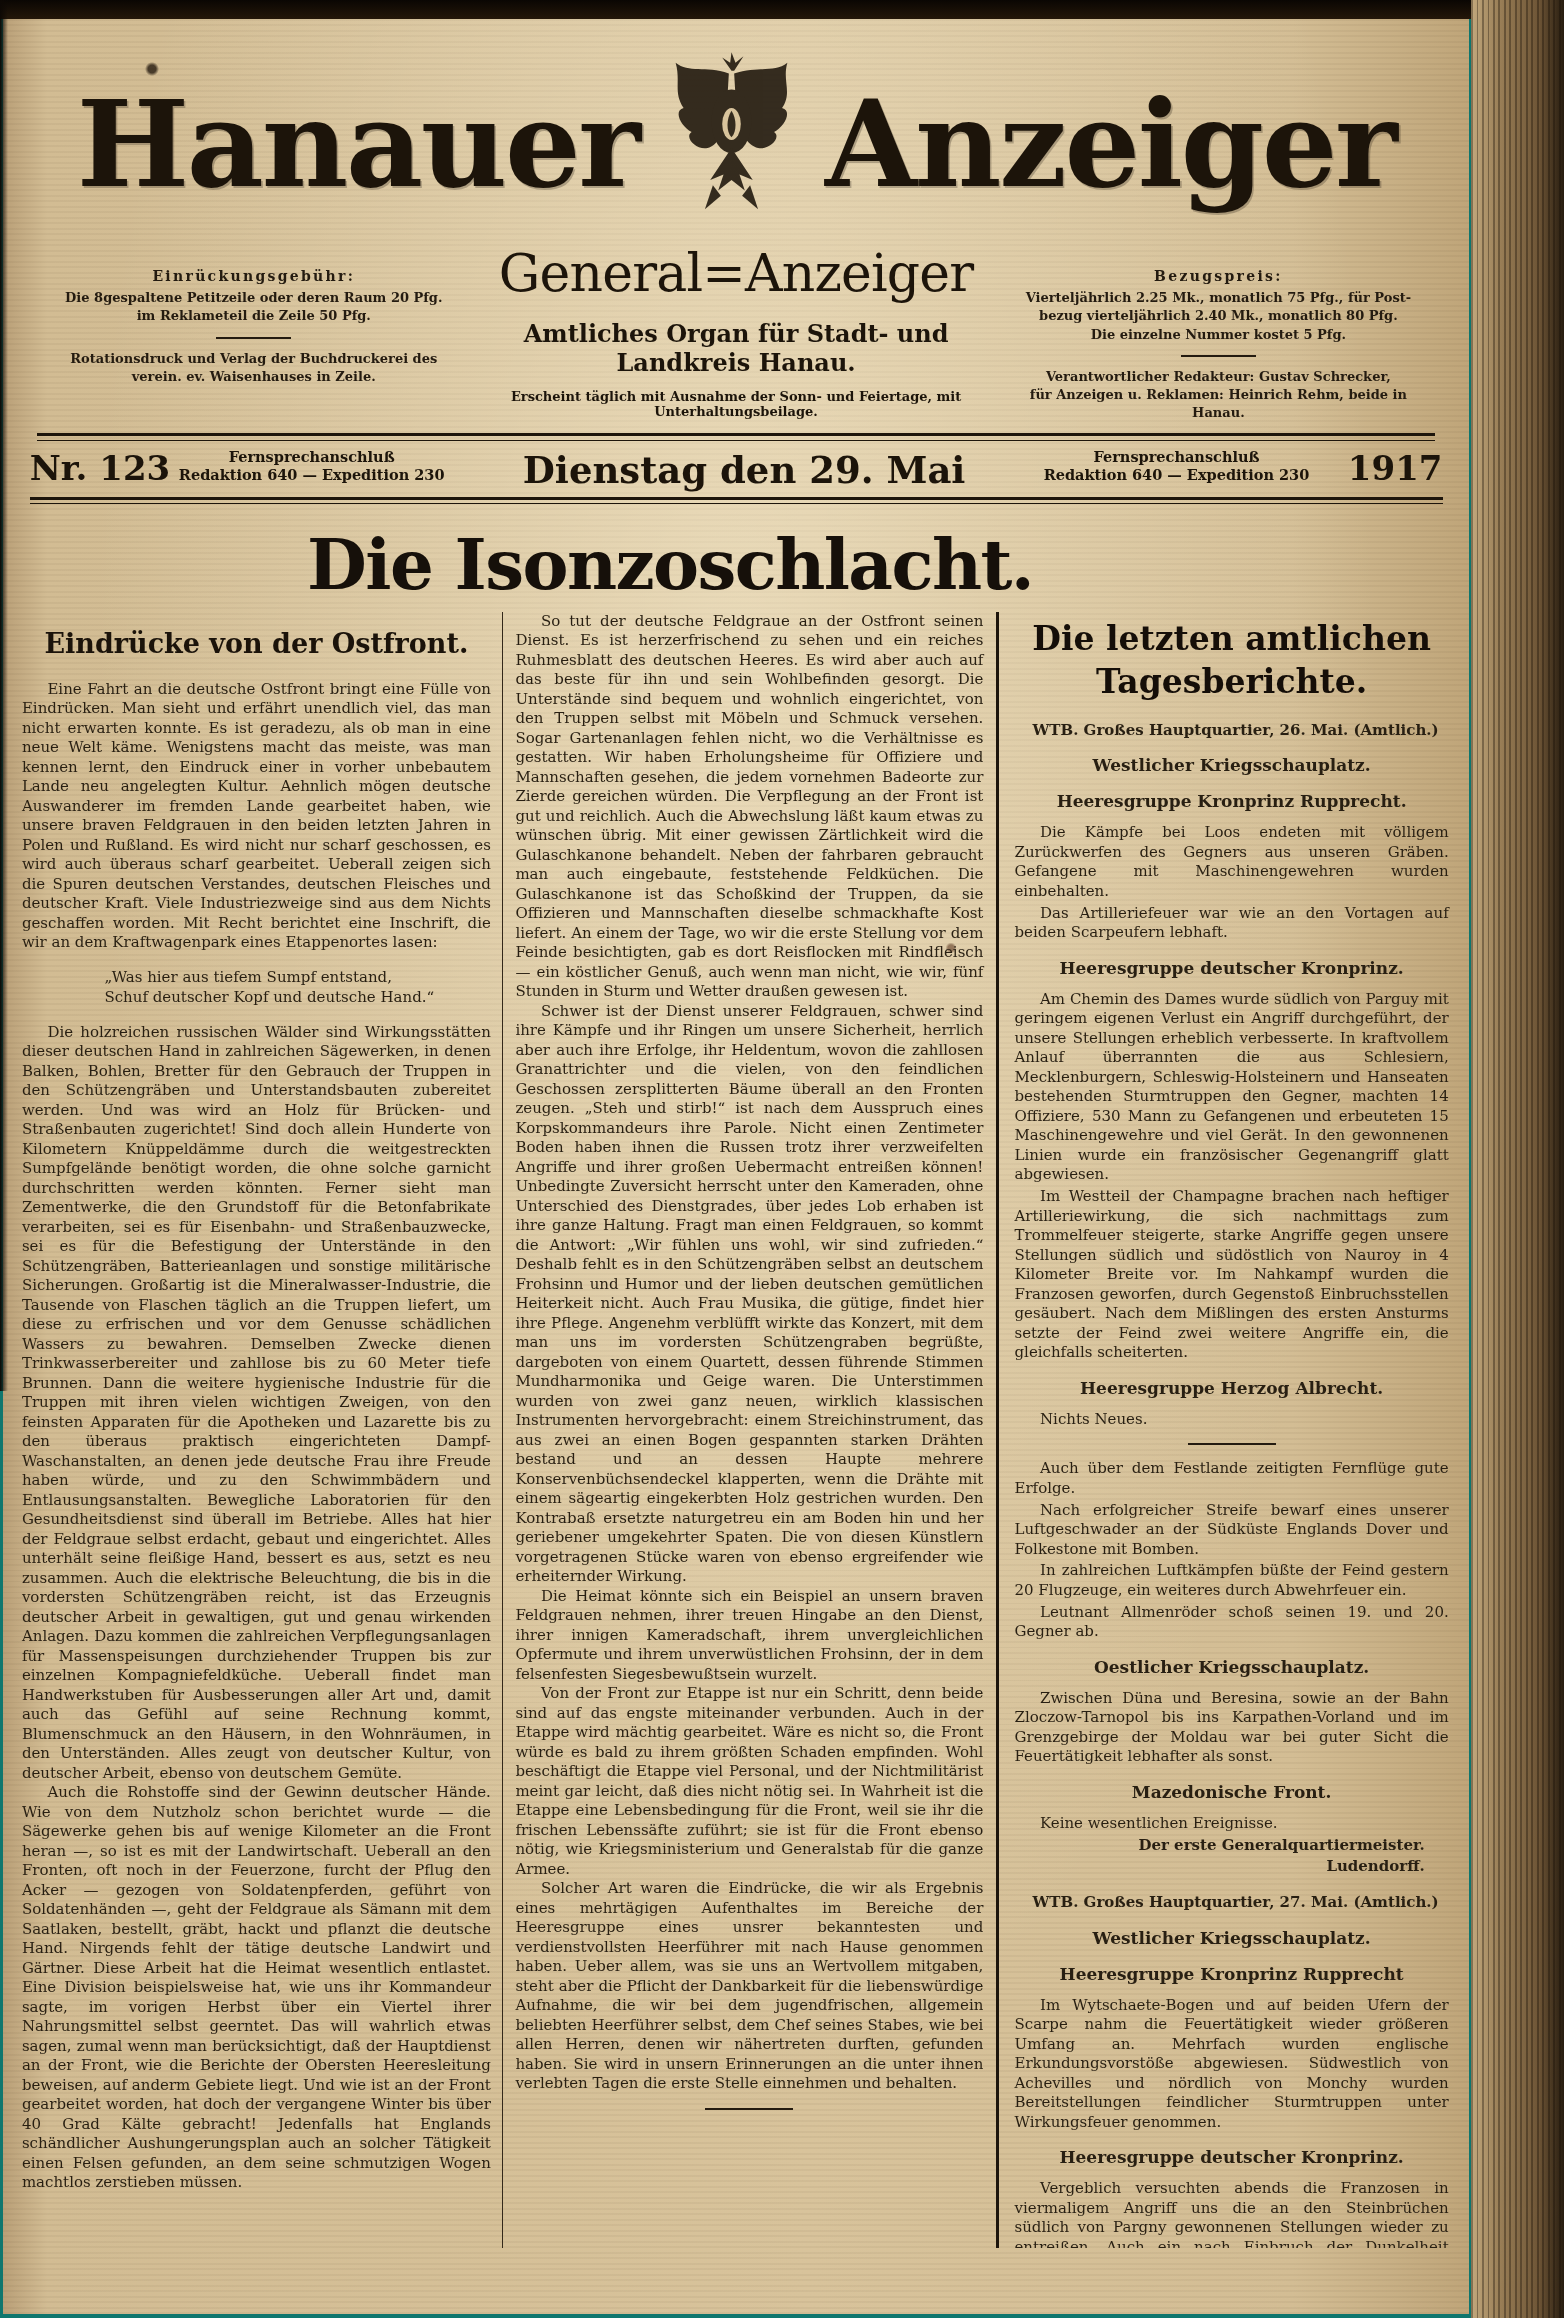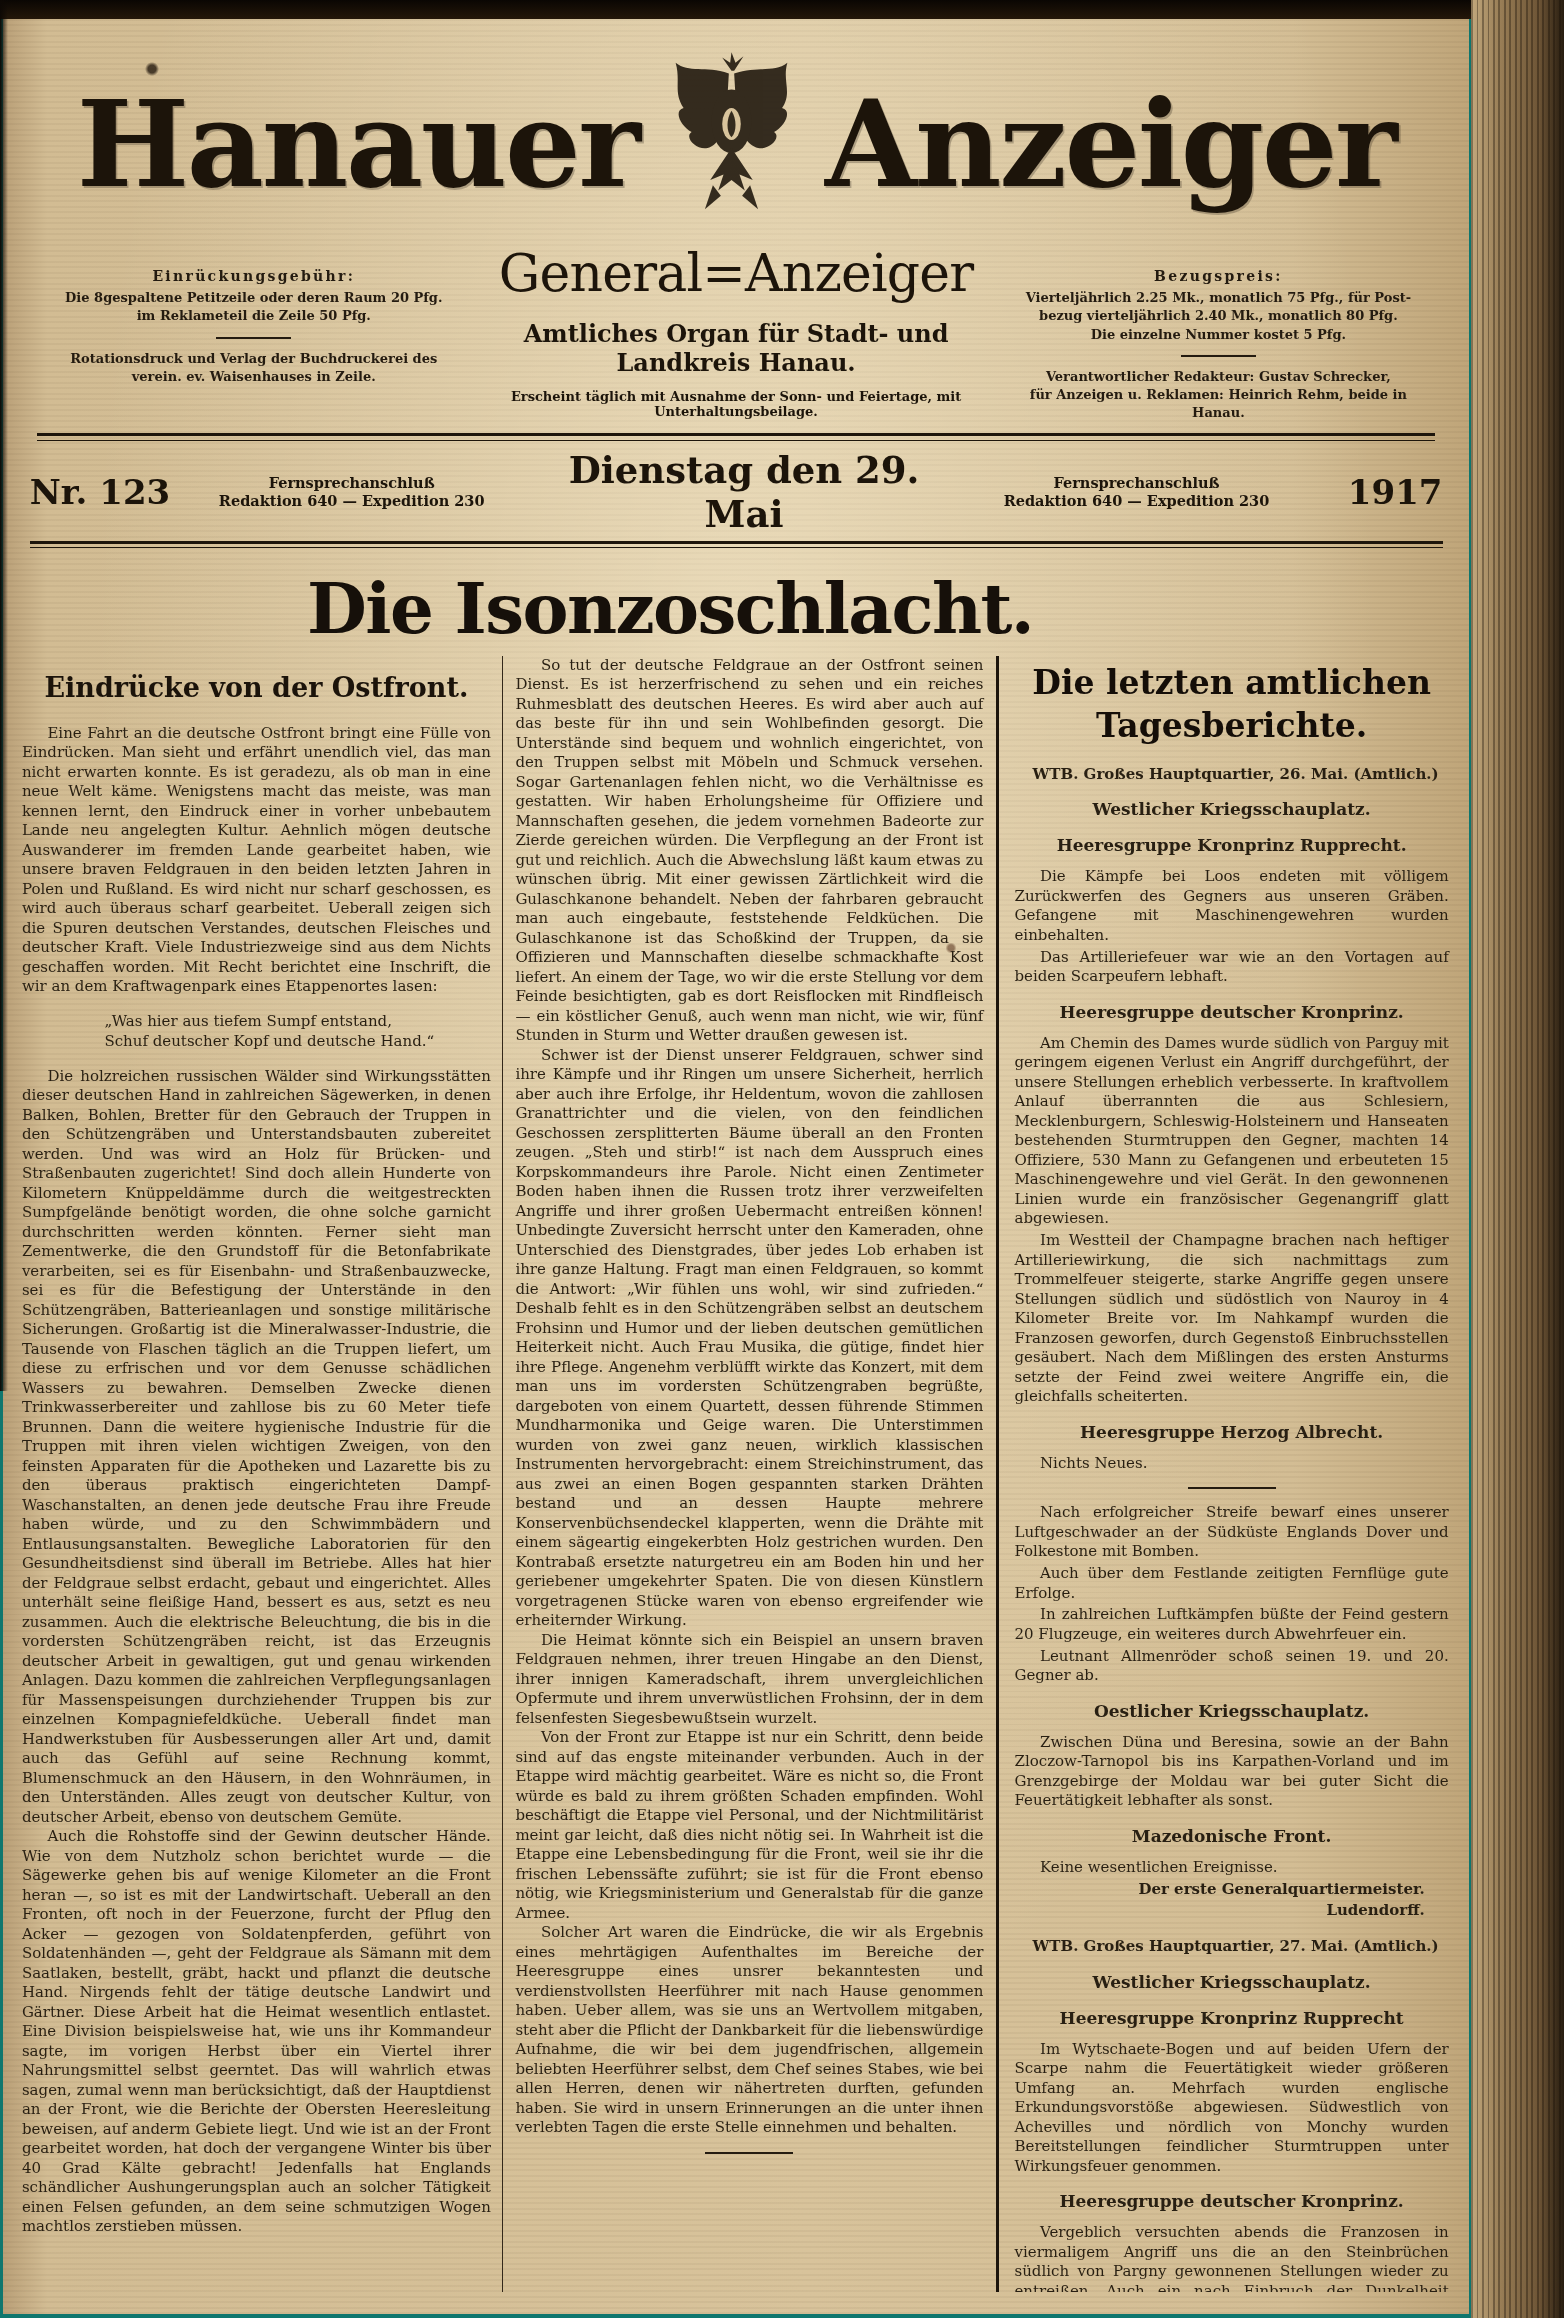--- a/index.html
+++ b/index.html
@@ -35,21 +35,21 @@
   .infobox .it-para{margin:0;text-indent:0;text-align:center;}
   .box-rule{width:75px;border-top:2.3px solid #241b10;margin:11px auto;}
   .mast-center{width:38%;text-align:center;color:#1c140a;}
   .subtitle{font-size:52px;font-weight:normal;margin:0;letter-spacing:-0.8px;}
   .organ{font-size:24px;font-weight:bold;margin-top:15.6px;}
   .publish{font-size:13px;font-weight:bold;margin-top:12.5px;}
   .rule-a{border-top:3.9px solid #1d150b;margin-top:11px;}
   .rule-b{border-top:1.6px solid #1d150b;margin-top:3.1px;}
 
   
-  .datebar{display:flex;align-items:center;padding:7.8px 26.6px 4.7px 26.6px;color:#1c140a;gap:40px;}
+  .datebar{display:flex;align-items:flex-start;padding:7.8px 26.6px 4.7px 26.6px;color:#1c140a;}
   .issue{font-size:34px;font-weight:bold;width:149px;}
   .phone{text-align:center;font-size:14.5px;font-weight:bold;line-height:1.25;width:266px;}
   .dateC{flex:1;text-align:center;font-size:37px;font-weight:bold;}
   .year{font-size:34px;font-weight:bold;width:133px;text-align:right;}
 
   
   .headline{font-size:69px;font-weight:bold;text-align:center;margin:20.3px auto 6.3px;
       transform:translateX(-66px);color:#16100a;letter-spacing:-1.6px;}
 
   
@@ -181,22 +181,22 @@
             <p class="it-subhead">Westlicher Kriegsschauplatz.</p>
             <p class="it-subhead">Heeresgruppe Kronprinz Rupprecht.</p>
             <p class="it-para">Die Kämpfe bei Loos endeten mit völligem Zurückwerfen des Gegners aus unseren Gräben. Gefangene mit Maschinengewehren wurden einbehalten.</p>
             <p class="it-para">Das Artilleriefeuer war wie an den Vortagen auf beiden Scarpeufern lebhaft.</p>
             <p class="it-subhead">Heeresgruppe deutscher Kronprinz.</p>
             <p class="it-para">Am Chemin des Dames wurde südlich von Parguy mit geringem eigenen Verlust ein Angriff durchgeführt, der unsere Stellungen erheblich verbesserte. In kraftvollem Anlauf überrannten die aus Schlesiern, Mecklenburgern, Schleswig-Holsteinern und Hanseaten bestehenden Sturmtruppen den Gegner, machten 14 Offiziere, 530 Mann zu Gefangenen und erbeuteten 15 Maschinengewehre und viel Gerät. In den gewonnenen Linien wurde ein französischer Gegenangriff glatt abgewiesen.</p>
             <p class="it-para">Im Westteil der Champagne brachen nach heftiger Artilleriewirkung, die sich nachmittags zum Trommelfeuer steigerte, starke Angriffe gegen unsere Stellungen südlich und südöstlich von Nauroy in 4 Kilometer Breite vor. Im Nahkampf wurden die Franzosen geworfen, durch Gegenstoß Einbruchsstellen gesäubert. Nach dem Mißlingen des ersten Ansturms setzte der Feind zwei weitere Angriffe ein, die gleichfalls scheiterten.</p>
             <p class="it-subhead">Heeresgruppe Herzog Albrecht.</p>
             <p class="it-para">Nichts Neues.</p>
             <div class="it-rule"></div>
+            <p class="it-para">Auch über dem Festlande zeitigten Fernflüge gute Erfolge.</p>
             <p class="it-para">Nach erfolgreicher Streife bewarf eines unserer Luftgeschwader an der Südküste Englands Dover und Folkestone mit Bomben.</p>
-            <p class="it-para">Auch über dem Festlande zeitigten Fernflüge gute Erfolge.</p>
             <p class="it-para">In zahlreichen Luftkämpfen büßte der Feind gestern 20 Flugzeuge, ein weiteres durch Abwehrfeuer ein.</p>
             <p class="it-para">Leutnant Allmenröder schoß seinen 19. und 20. Gegner ab.</p>
             <p class="it-subhead">Oestlicher Kriegsschauplatz.</p>
             <p class="it-para">Zwischen Düna und Beresina, sowie an der Bahn Zloczow-Tarnopol bis ins Karpathen-Vorland und im Grenzgebirge der Moldau war bei guter Sicht die Feuertätigkeit lebhafter als sonst.</p>
             <p class="it-subhead">Mazedonische Front.</p>
             <p class="it-para">Keine wesentlichen Ereignisse.</p>
             <p class="it-signature">Der erste Generalquartiermeister.</p>
             <p class="it-signature">Ludendorff.</p>
             <p class="it-dateline">WTB. Großes Hauptquartier, 27. Mai. (Amtlich.)</p>
             <p class="it-subhead">Westlicher Kriegsschauplatz.</p>

